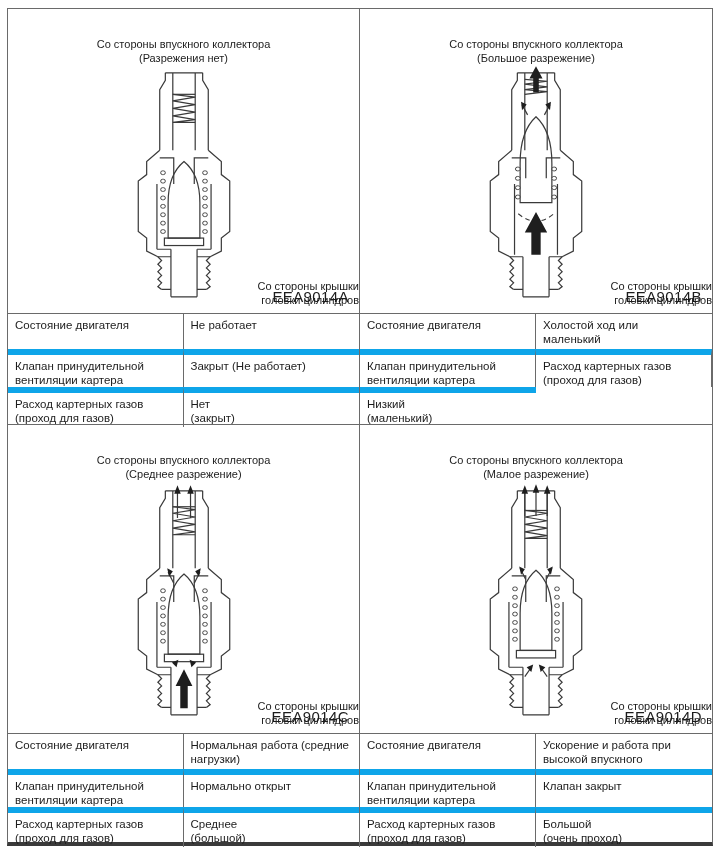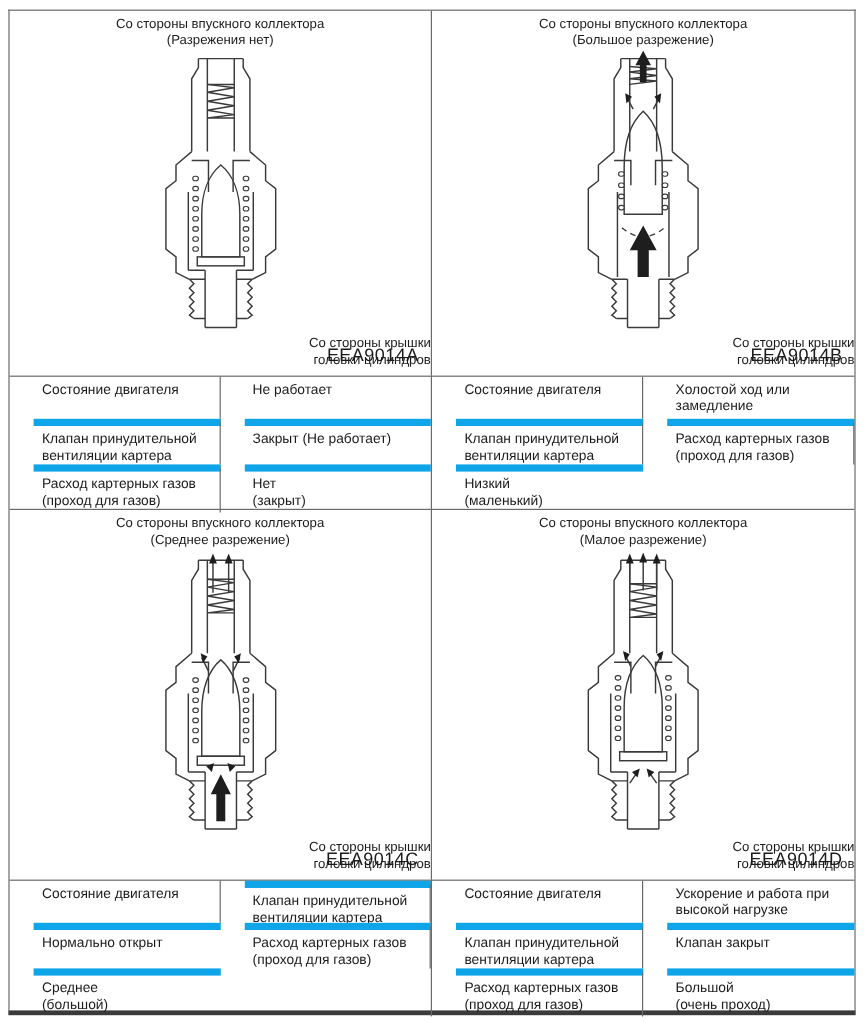--- a/index.html
+++ b/index.html
@@ -3,28 +3,28 @@
 <meta charset="utf-8">
 <style>
   html,body{margin:0;padding:0;background:#fff;}
   .sheet{position:relative;width:720px;height:852px;background:#ffffff;
          font-family:"Liberation Sans",sans-serif;color:#1c1c1c;overflow:hidden;}
   .frame{position:absolute;left:7px;top:8px;width:706px;height:838px;box-sizing:border-box;
          border:1px solid #6a6a6a;border-bottom:4px solid #3a3a3a;
          display:grid;grid-template-columns:1fr 1fr;grid-template-rows:304px 111px 309px 1fr;}
   .col-left{border-right:1px solid #6a6a6a;}
   .dcell{position:relative;text-align:center;overflow:hidden;}
-  .cap-top{padding-top:5px;font-size:11px;line-height:13.5px;white-space:pre-line;}
+  .cap-top{padding-top:5px;font-size:11px;line-height:13.5px;white-space:pre-line;margin-top:24px;}
   .valve{display:block;margin:1px auto 0;}
   .cap-bot{position:absolute;left:0;right:0;bottom:6px;font-size:11px;line-height:13.5px;
            white-space:pre-line;text-align:right;}
   .fig-code{position:absolute;right:10px;bottom:8px;font-size:15px;letter-spacing:.4px;}
   .tcell{border-top:1px solid #6a6a6a;display:grid;grid-template-columns:1fr 1fr;
          grid-template-rows:35px 38px 1fr;font-size:11.5px;line-height:14px;}
-  .tc{padding:4px 6px 2px 7px;white-space:pre-line;box-sizing:border-box;margin-left:20px;}
+  .tc{padding:4px 6px 2px 7px;white-space:pre-line;box-sizing:border-box;}
   .tc.c1{border-right:1px solid #6a6a6a;}
   .tc.r2,.tc.r3{border-top:6px solid #0ea5e9;}
   svg .ln{stroke:#3a3a3a;fill:none;stroke-width:1.3;}
   svg .coil{stroke:#3a3a3a;fill:#ffffff;stroke-width:1;}
   svg .arr{fill:#1e1e1e;stroke:none;}
   svg .dash{stroke:#3a3a3a;fill:none;stroke-width:1.2;stroke-dasharray:5,4;}
 </style>
 </head>
 <body>
 
@@ -121,21 +121,21 @@
       <div class="tc c2 r2">Закрыт (Не работает)</div>
       <div class="tc c1 r3">Расход картерных газов
 (проход для газов)</div>
       <div class="tc c2 r3">Нет
 (закрыт)</div>
     </div>
 
     <div class="tcell">
       <div class="tc c1 r1">Состояние двигателя</div>
       <div class="tc c2 r1">Холостой ход или
-замедление</div>
+маленький</div>
       <div class="tc c1 r2">Клапан принудительной
 вентиляции картера</div>
       <div class="tc c1 r3">Расход картерных газов
 (проход для газов)</div>
       <div class="tc c2 r3">Низкий
 (маленький)</div>
     </div>
 
     <div class="dcell col-left" style="border-top:1px solid #6a6a6a;">
       <div class="cap-top">Со стороны впускного коллектора
@@ -235,33 +235,35 @@
           <polygon points="78,193 85,196 80,201"></polygon>
         </g>
       </svg>
       <div class="cap-bot">Со стороны крышки
 головки цилиндров</div>
       <div class="fig-code">EEA9014D</div>
     </div>
 
     <div class="tcell col-left">
       <div class="tc c1 r1">Состояние двигателя</div>
+      <div class="tc c2 r1">Нормальная работа (средние
+нагрузки)</div>
       <div class="tc c1 r2">Клапан принудительной
 вентиляции картера</div>
       <div class="tc c2 r2">Нормально открыт</div>
       <div class="tc c1 r3">Расход картерных газов
 (проход для газов)</div>
       <div class="tc c2 r3">Среднее
 (большой)</div>
     </div>
 
     <div class="tcell">
       <div class="tc c1 r1">Состояние двигателя</div>
       <div class="tc c2 r1">Ускорение и работа при
-высокой нагрузке</div>
+высокой впускного</div>
       <div class="tc c1 r2">Клапан принудительной
 вентиляции картера</div>
       <div class="tc c2 r2">Клапан закрыт</div>
       <div class="tc c1 r3">Расход картерных газов
 (проход для газов)</div>
       <div class="tc c2 r3">Большой
 (очень проход)</div>
     </div>
 
   </div>

